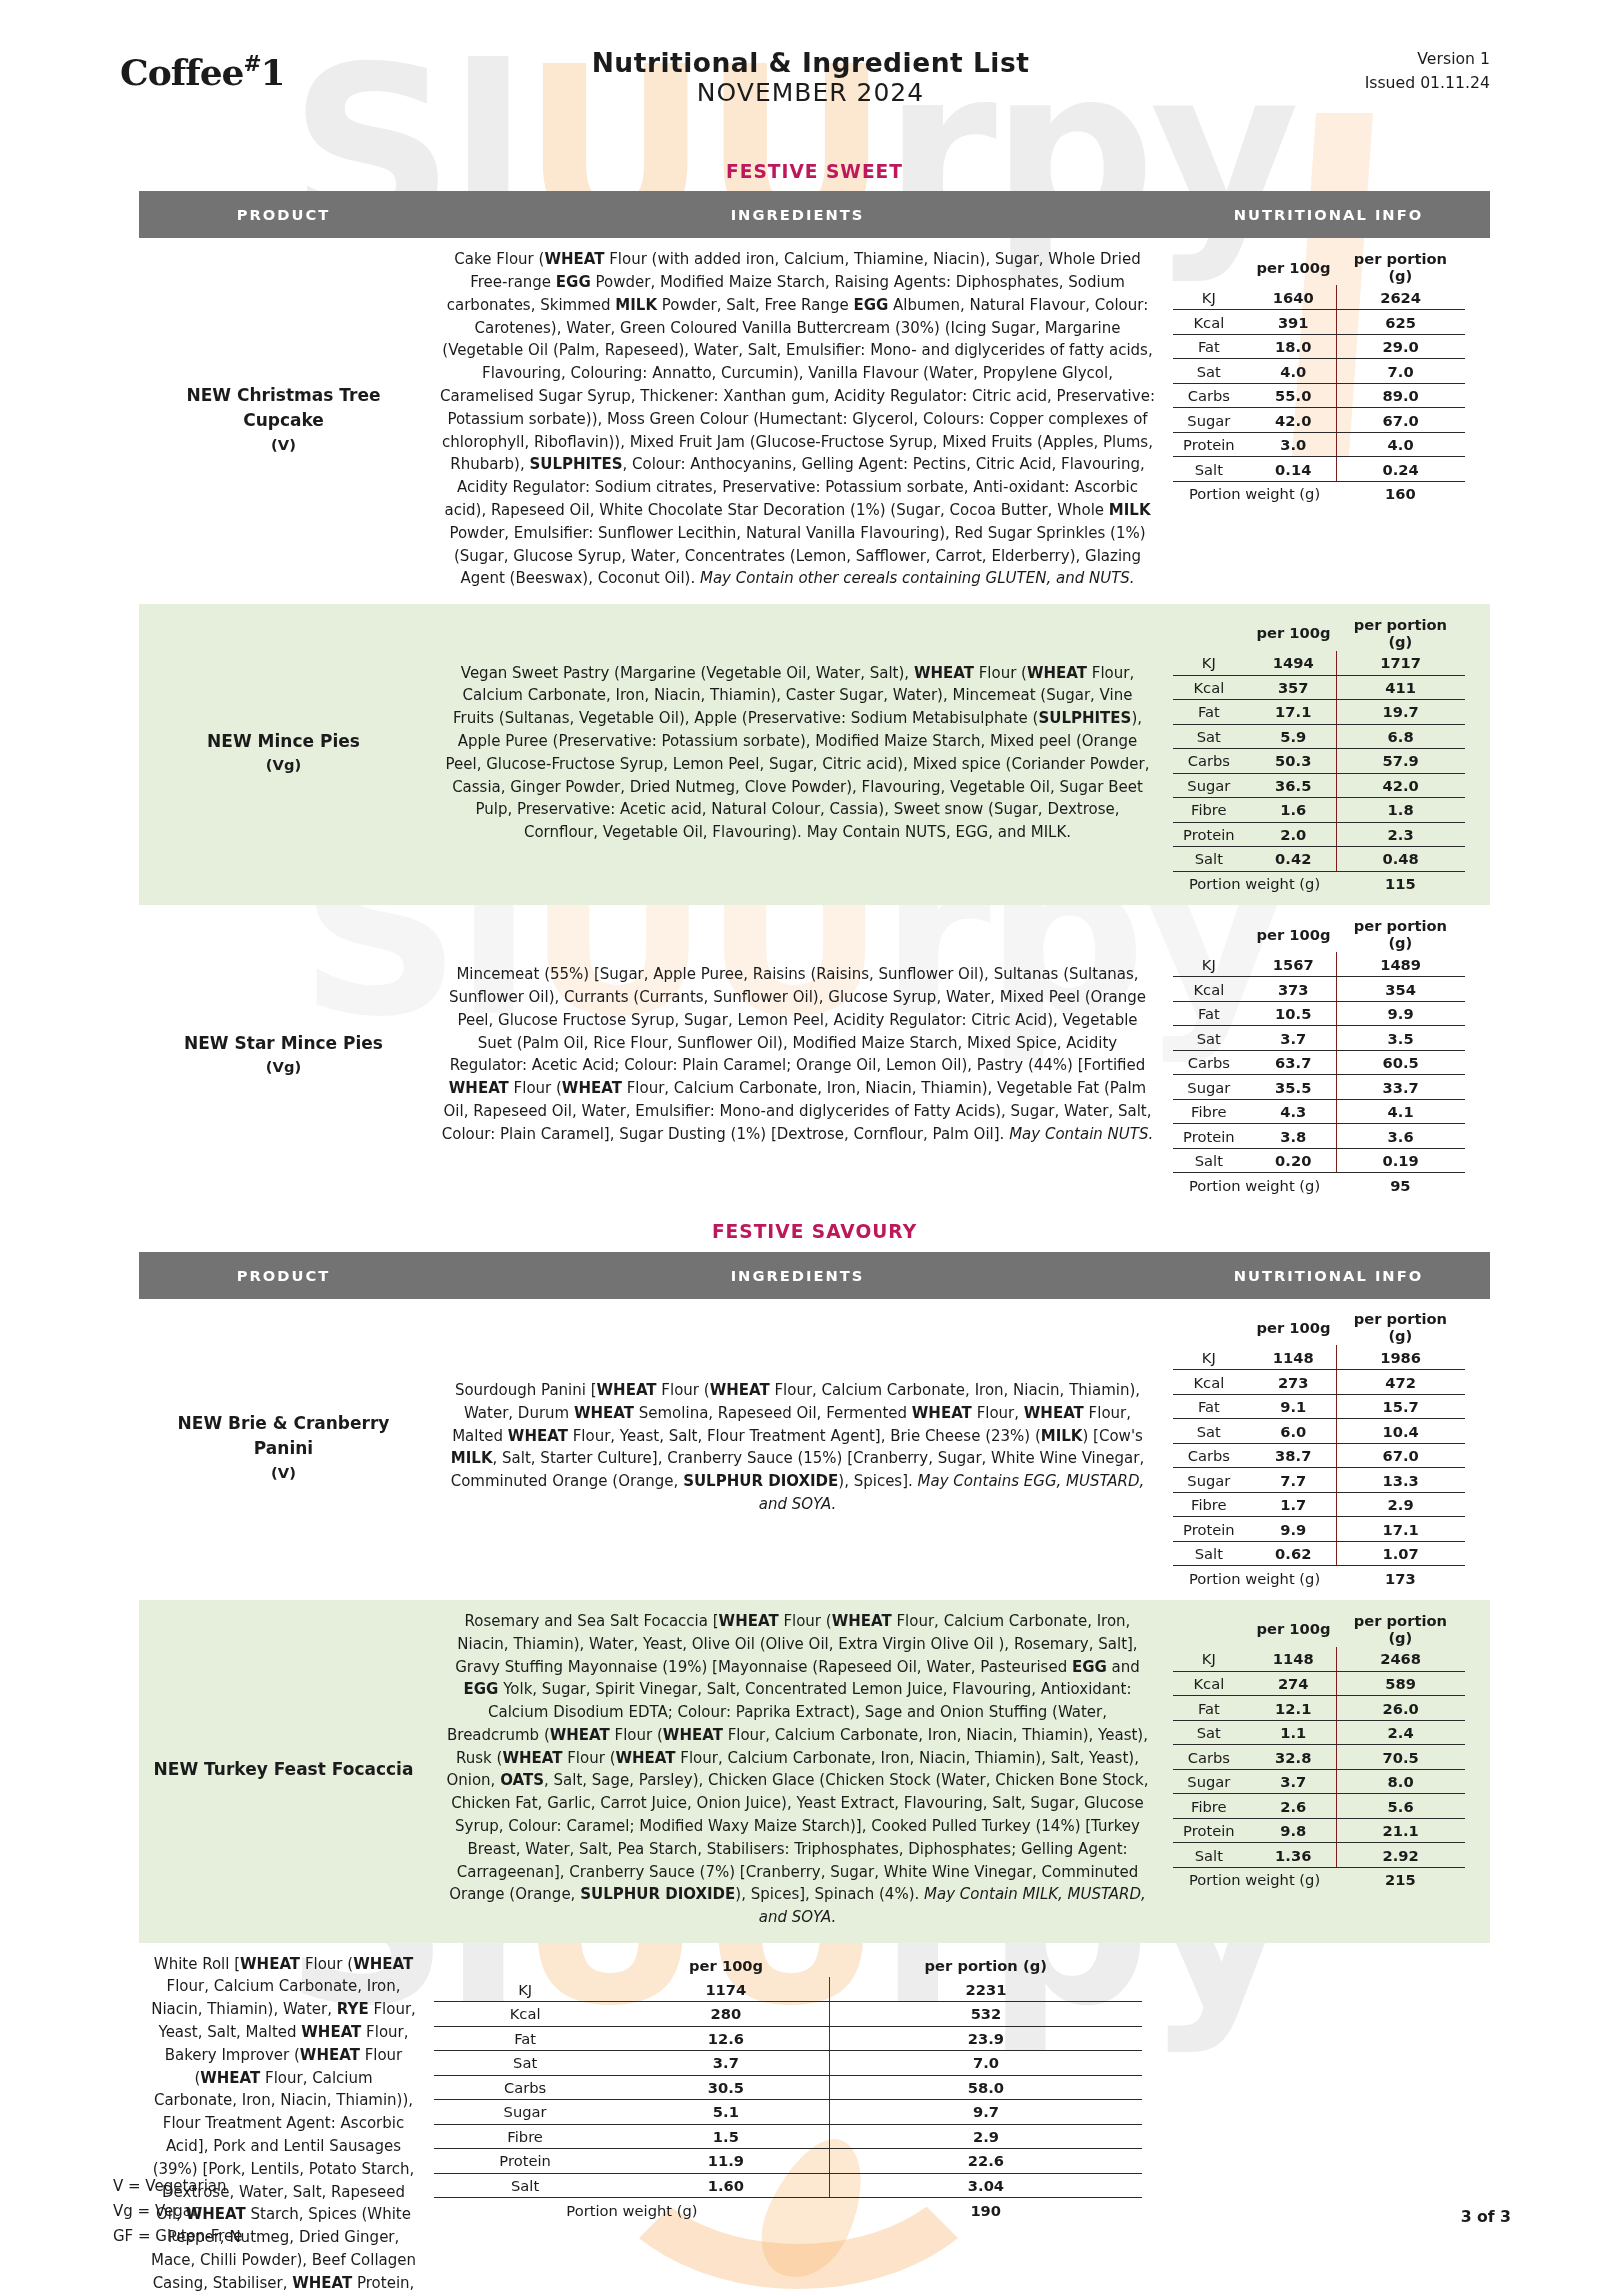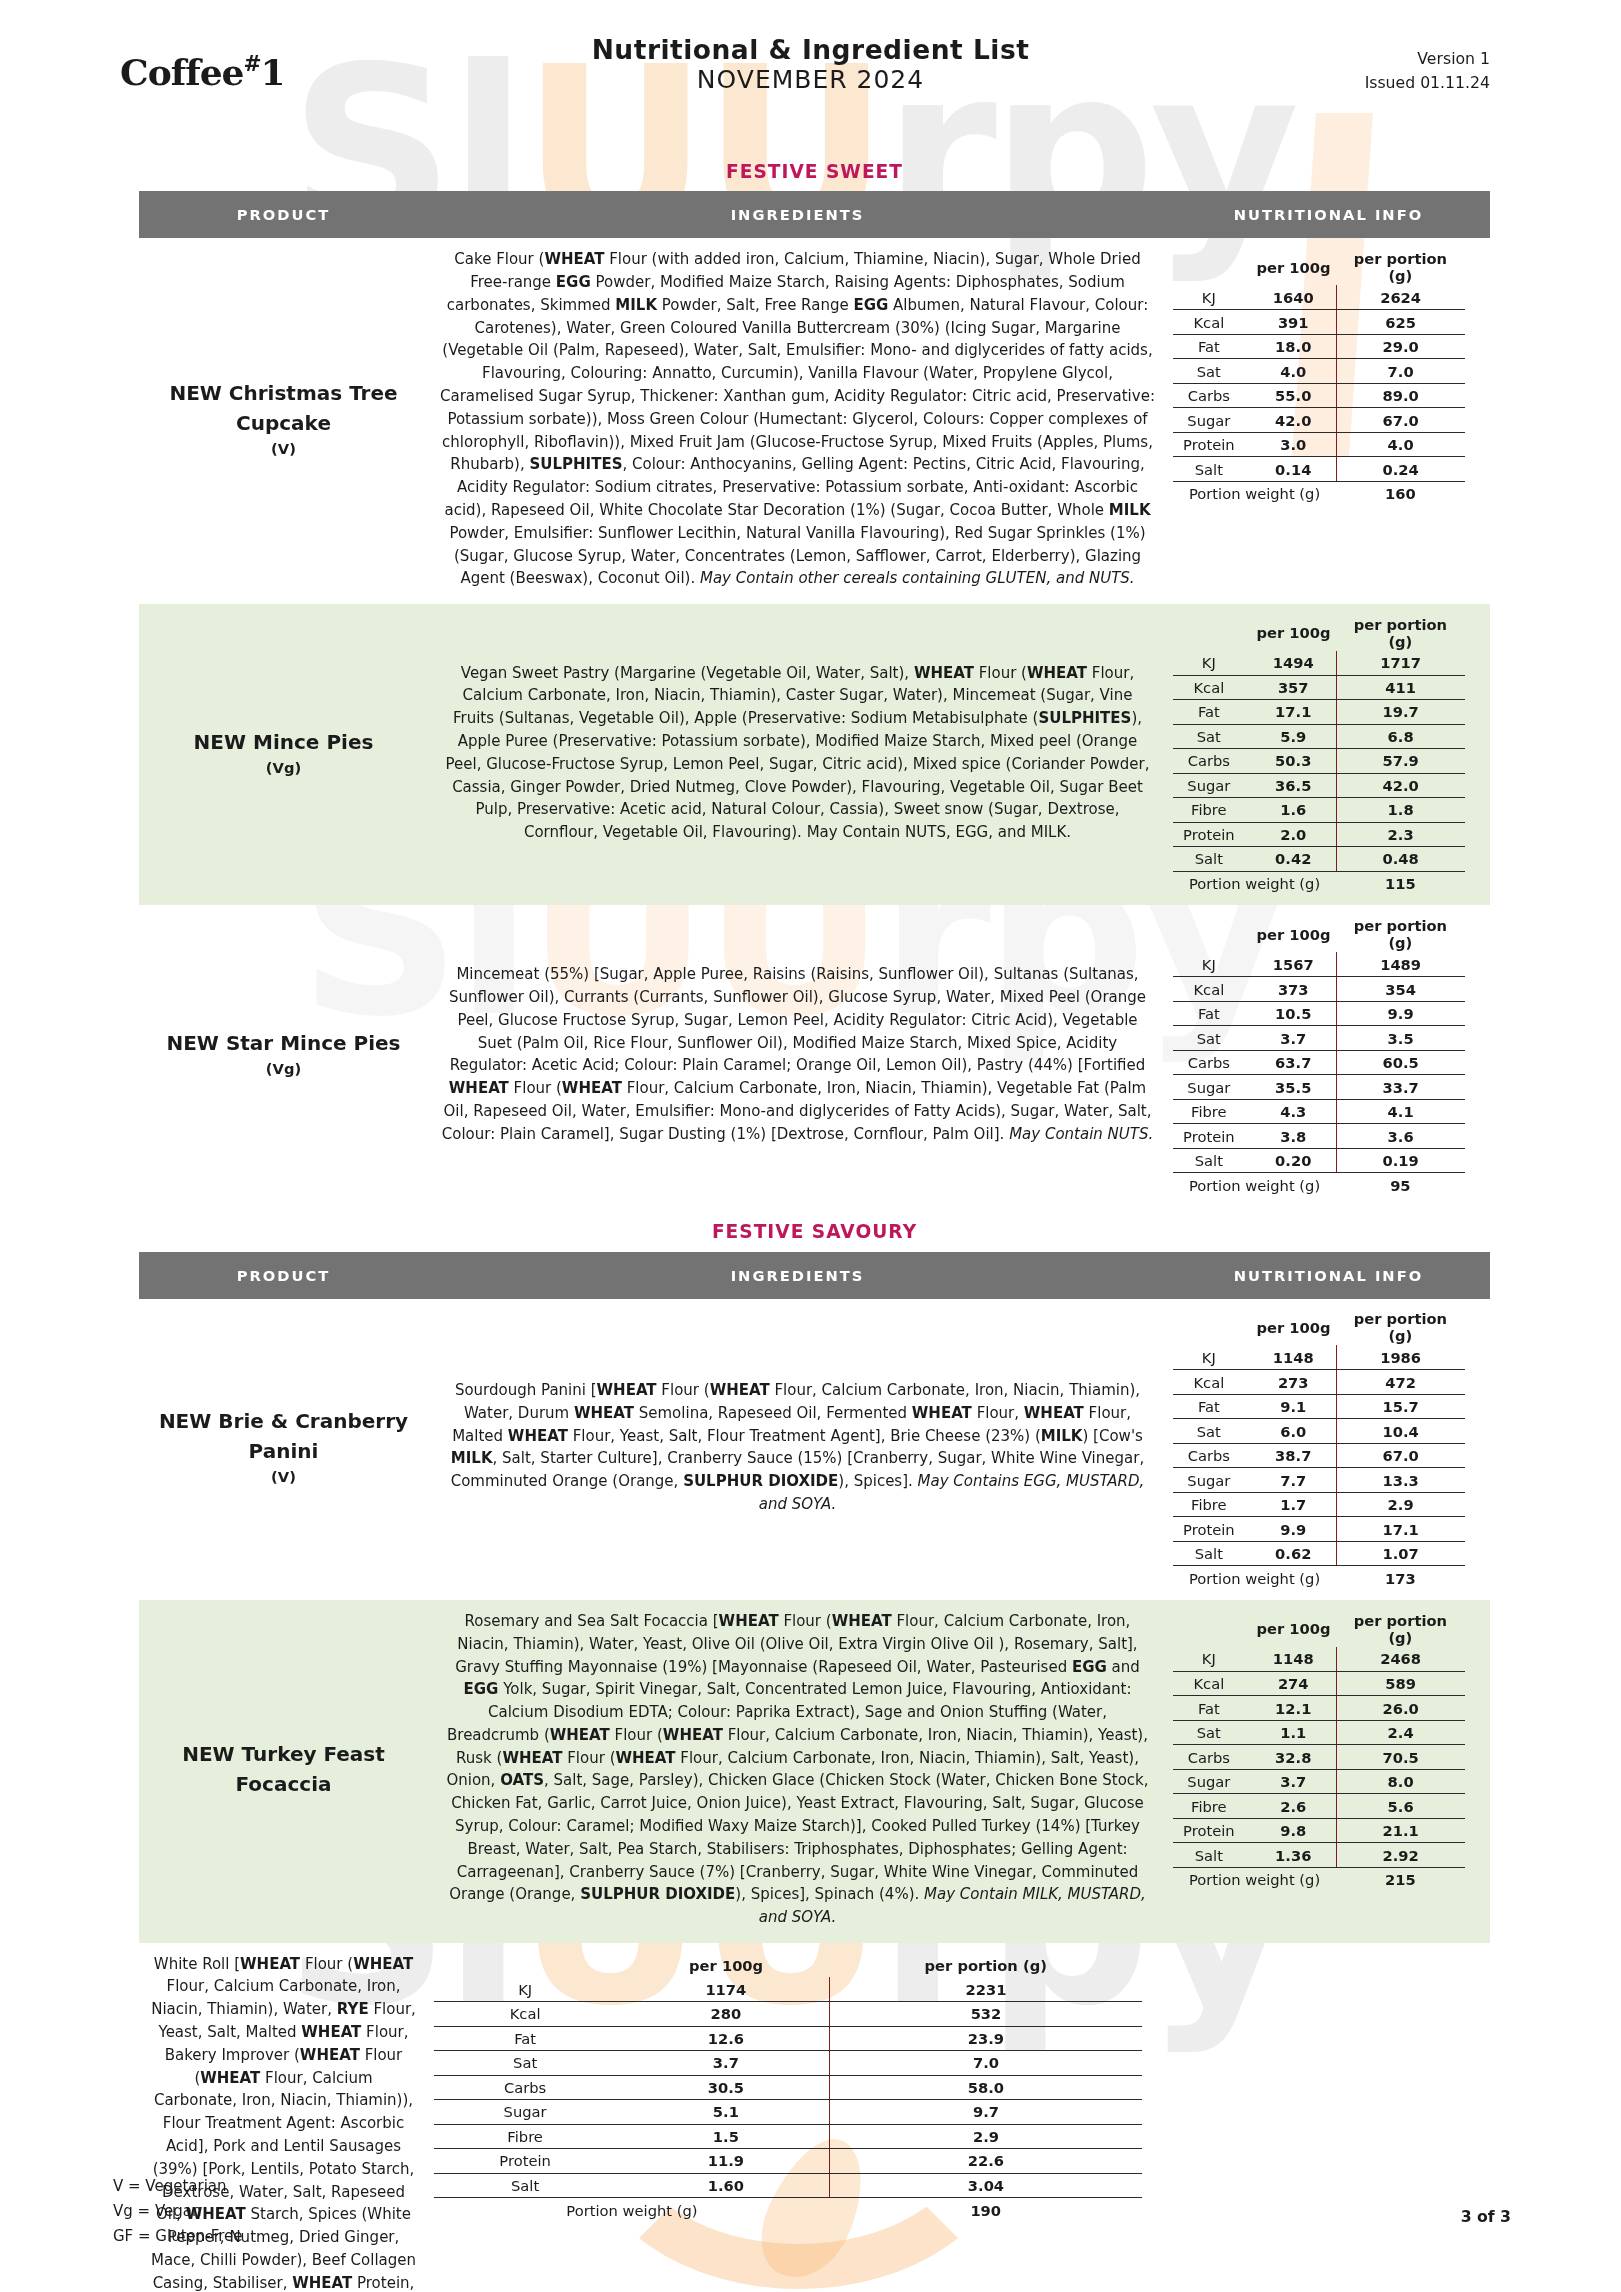--- a/index.html
+++ b/index.html
@@ -12,38 +12,38 @@
   .wm-text { font-weight:bold; letter-spacing:-5.9px; line-height:1; white-space:nowrap; }
   .wm-text span { color:rgba(190,190,190,0.28); }
   .wm-text span.o { color:rgba(245,162,75,0.26); }
   .wm-smile { width:421px; height:294px; border:45px solid transparent; border-bottom-color:rgba(245,162,75,0.30); border-radius:50%; }
   .wm-tongue { width:84px; height:147px; background:rgba(247,178,104,0.30); border-radius:48% 52% 55% 45% / 62% 58% 42% 38%; transform:rotate(24deg); }
   .wm-bar { background:rgba(248,198,150,0.30); }
 
   .z { position:relative; z-index:1; }
 
   
-  .hdr { position:relative; padding-top:34px; height:147px; }
+  .hdr { position:relative; padding-top:47px; height:147px; }
   .logo { position:absolute; left:120px; top:51px; font-family:"DejaVu Serif","Liberation Serif",serif; font-weight:700; font-size:36px; letter-spacing:-1px; }
   .logo .hash { font-size:21.6px; vertical-align:13.7px; }
   .title-block { text-align:center; }
   .doc-title { font-size:26.5px; font-weight:bold; letter-spacing:0.5px; }
   .doc-sub { font-size:25px; margin-top:0; letter-spacing:1px; }
   .ver-block { position:absolute; right:131px; top:47px; text-align:right; font-size:15.7px; line-height:1.55; }
 
   
   .content { width:1351px; margin:0 auto 0 139px; }
   .sec-title { text-align:center; font-size:18.6px; font-weight:bold; color:#be185d; letter-spacing:1px; margin:13.7px 0 9.8px 0; }
   .thead { display:grid; grid-template-columns:289px 1fr 323px; background:#737373; height:47px; align-items:center; }
   .th { color:#ffffff; font-size:14.7px; font-weight:bold; letter-spacing:2px; text-align:center; }
 
   .prow { display:grid; grid-template-columns:289px 1fr 323px; padding:5.9px 0 9.8px 0; }
   .prow.hl { background:#e6efdb; }
   .cell-product { display:flex; flex-direction:column; justify-content:center; align-items:center; text-align:center; padding:0 13.7px; }
-  .pname { font-weight:bold; font-size:20px; line-height:1.5; }
+  .pname { font-weight:bold; font-size:17px; line-height:1.5; }
   .ptag { font-weight:bold; font-size:14.7px; line-height:1.5; }
   .cell-ing { display:flex; align-items:center; padding:3.9px 11.8px; }
   .ing-text { font-size:15px; line-height:1.52; text-align:center; width:100%; }
   .ing-text b { font-weight:bold; }
   .ing-text i { font-style:italic; }
 
   .cell-nut { padding:3.9px 25.5px 0 5.9px; }
   .ntable { border-collapse:collapse; width:100%; font-size:14.7px; }
   .ntable td { padding:2px 3.9px; height:24.5px; }
   .ntable .nhead td { font-weight:bold; text-align:center; padding-bottom:1px; }

